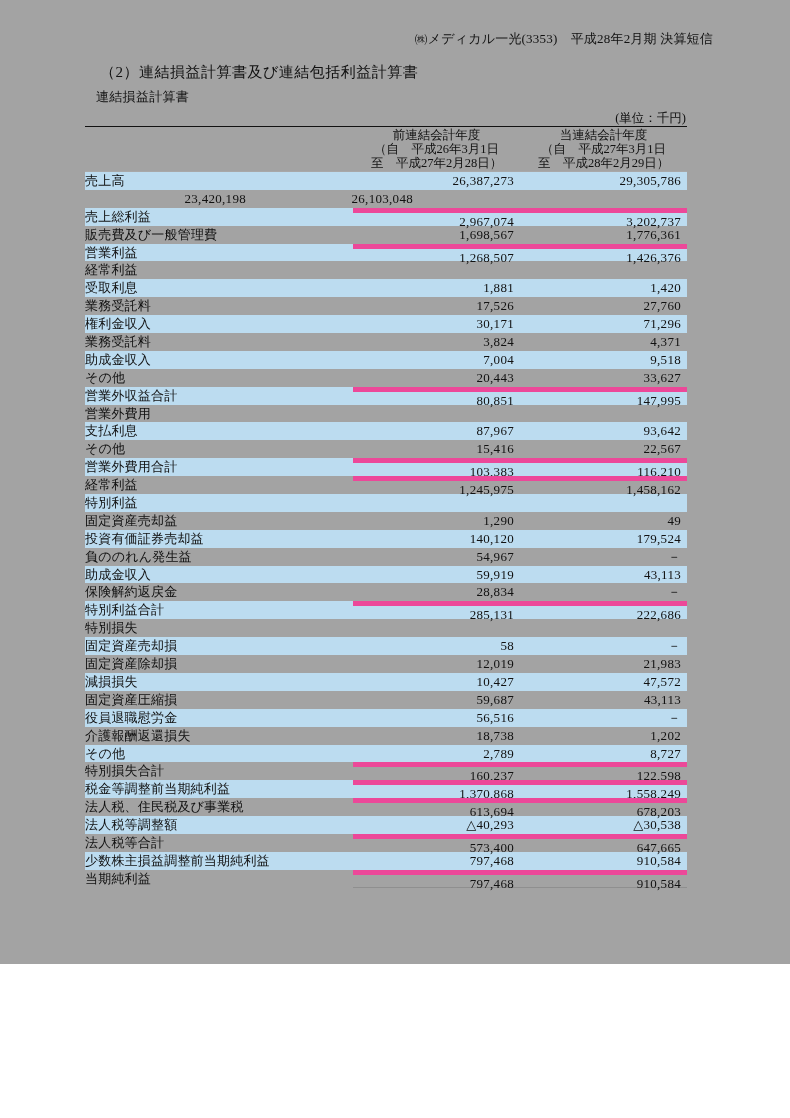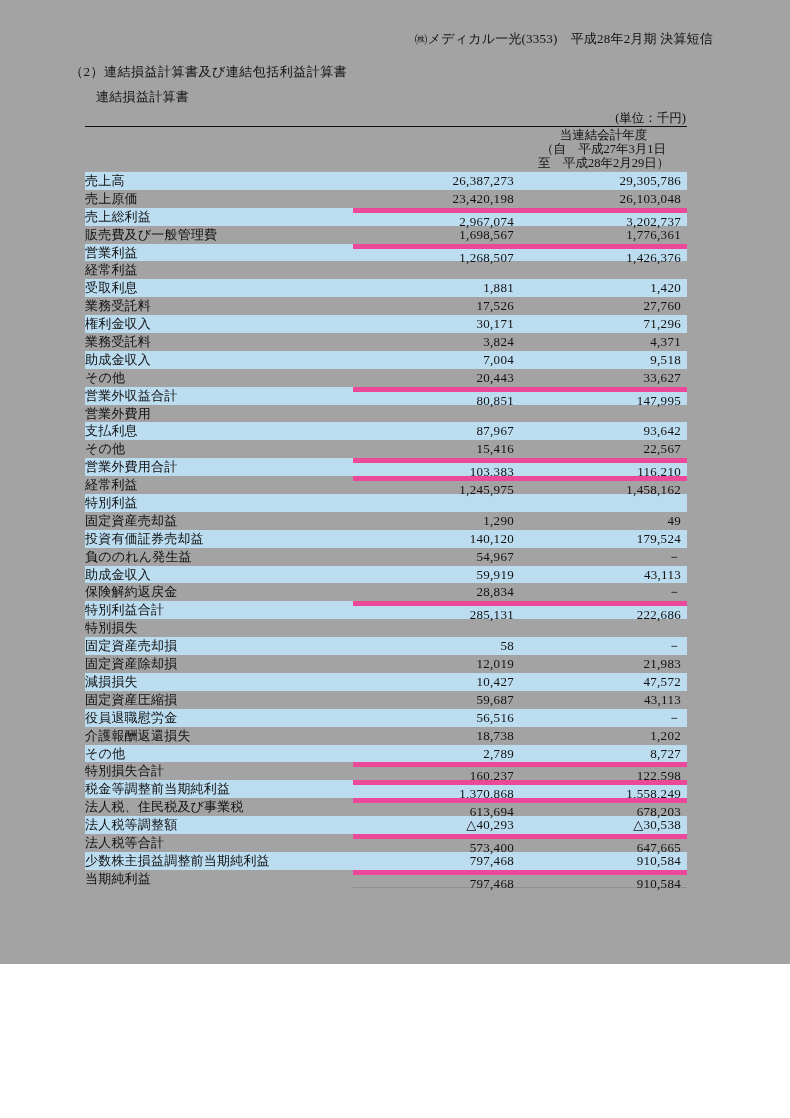--- a/index.html
+++ b/index.html
@@ -21,22 +21,22 @@
     left: 0;
     width: 713px;
     text-align: right;
     font-size: 13px;
     letter-spacing: 0.2px;
     white-space: nowrap;
   }
   .section-title {
     position: absolute;
     top: 63px;
-    left: 70px;
-    font-size: 13px;
+    left: 100px;
+    font-size: 15px;
     letter-spacing: 0.5px;
     white-space: nowrap;
     text-align: right;
   }
   .statement-title {
     position: absolute;
     top: 88px;
     left: 96px;
     font-size: 13px;
     letter-spacing: 0.3px;
@@ -119,36 +119,40 @@
   <div class="section-title">（2）連結損益計算書及び連結包括利益計算書</div>
 
   <div class="statement-title">連結損益計算書</div>
 
   <div class="table-wrap">
     <div class="unit-note">(単位：千円)</div>
 
     <div class="col-headers">
       <div class="label-spacer"></div>
       <div class="period-col">
+        <div>前連結会計年度</div>
+        <div>（自　平成26年3月1日</div>
+        <div>至　平成27年2月28日）</div>
+      </div>
+      <div class="period-col">
         <div>当連結会計年度</div>
         <div>（自　平成27年3月1日</div>
         <div>至　平成28年2月29日）</div>
       </div>
     </div>
 
     <div class="tbody">
         <div class="row">
     <div class="label indent-0">売上高</div>
     <div class="amounts">
       <div class="cell prev">26,387,273</div>
       <div class="cell curr">29,305,786</div>
     </div>
   </div>
         <div class="row">
-    <div class="label indent-0">売上原価</div>
     <div class="amounts">
       <div class="cell prev">23,420,198</div>
       <div class="cell curr">26,103,048</div>
     </div>
   </div>
         <div class="row">
     <div class="label indent-0">売上総利益</div>
     <div class="amounts rule-top">
       <div class="cell prev">2,967,074</div>
       <div class="cell curr">3,202,737</div>

